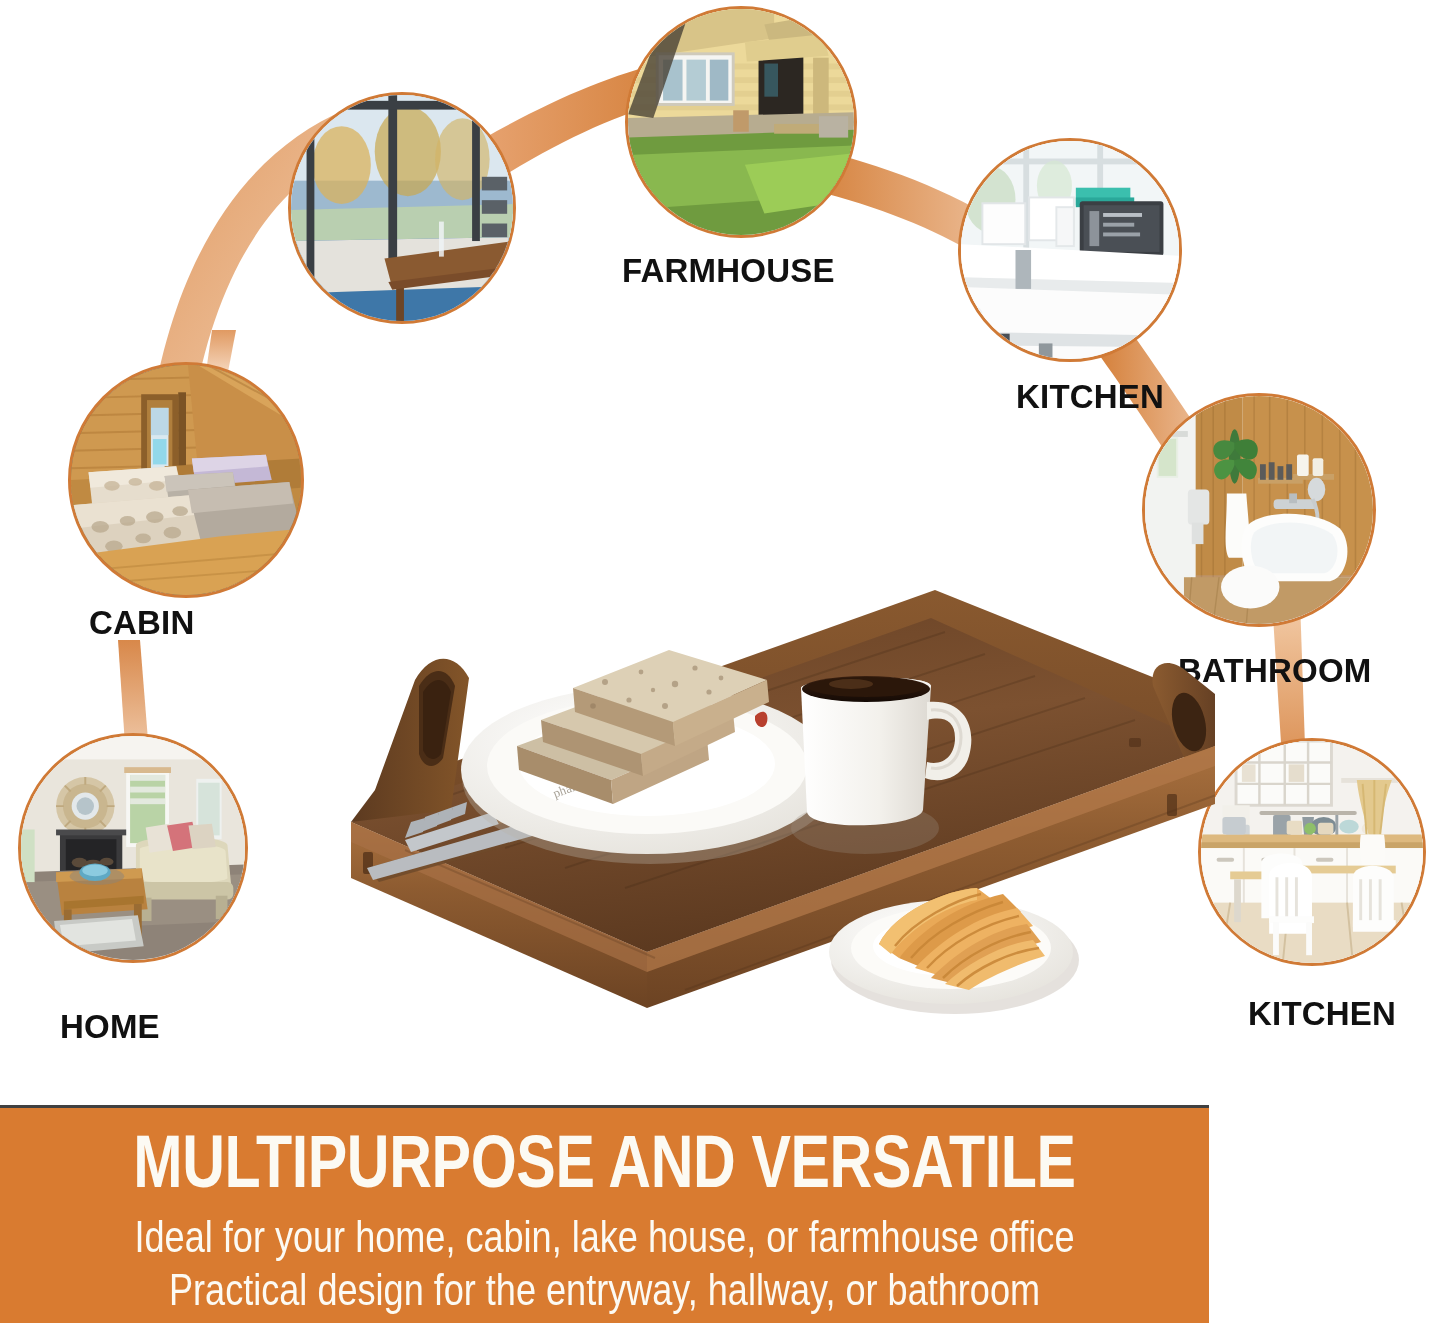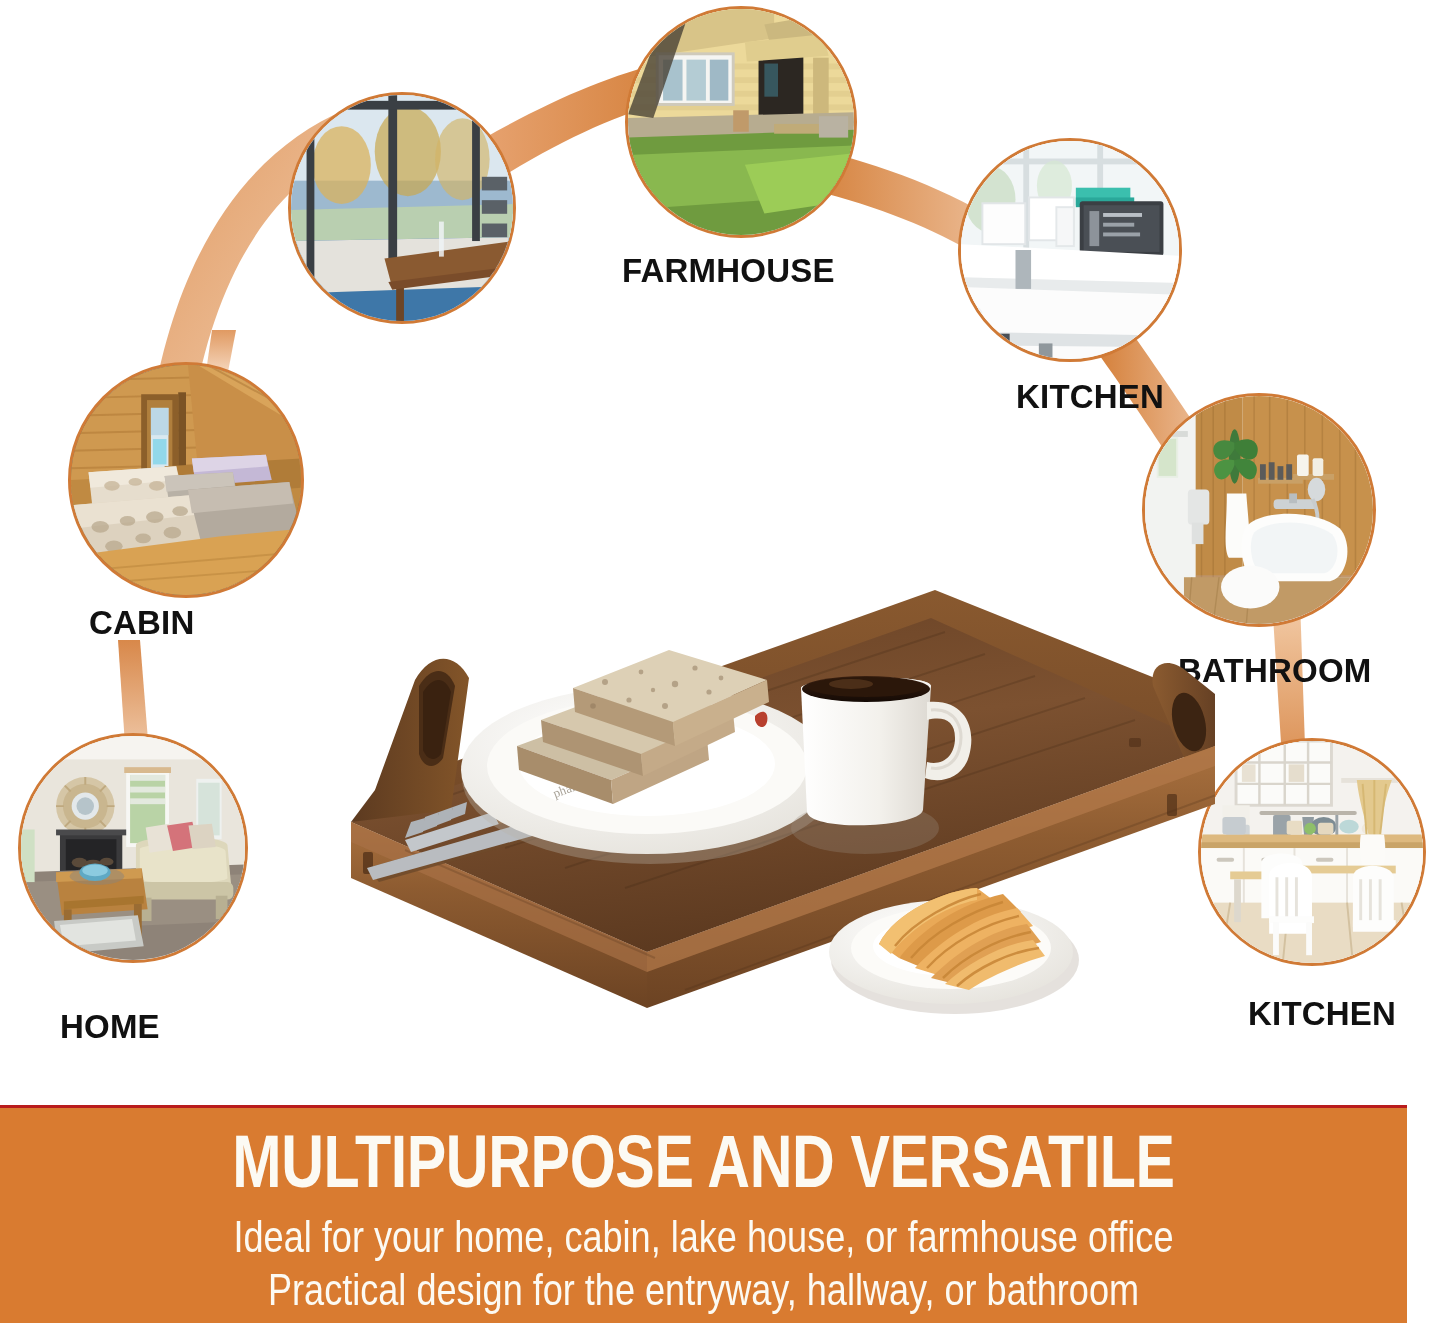--- a/index.html
+++ b/index.html
@@ -37,24 +37,24 @@
     letter-spacing:0.2px;
     white-space:nowrap;
     font-family:"Liberation Sans","DejaVu Sans",sans-serif;
   }
 
   
   .banner{
     position:absolute;
     left:0;
     top:1105px;
-    width:1407px;
+    width:1209px;
     height:218px;
     background:#D97B30;
-    border-top:3px solid #b91c1c;
+    border-top:3px solid #404040;
     box-sizing:border-box;
     text-align:center;
     overflow:hidden;
   }
   .banner-title{
     margin:0;
     padding-top:18px;
     color:#FCFAF3;
     font-weight:bold;
     font-size:74px;

